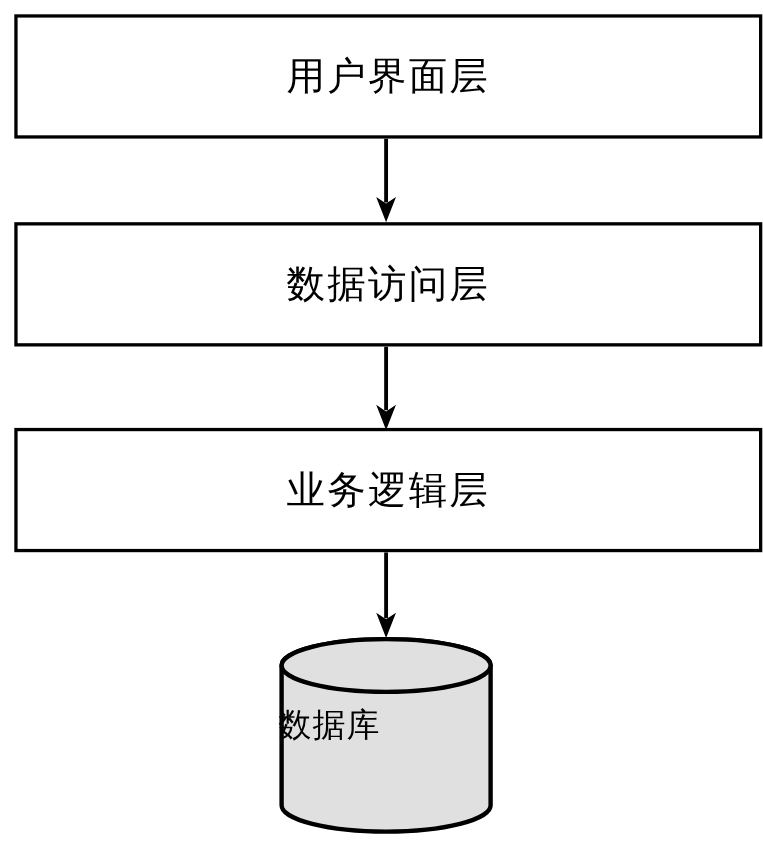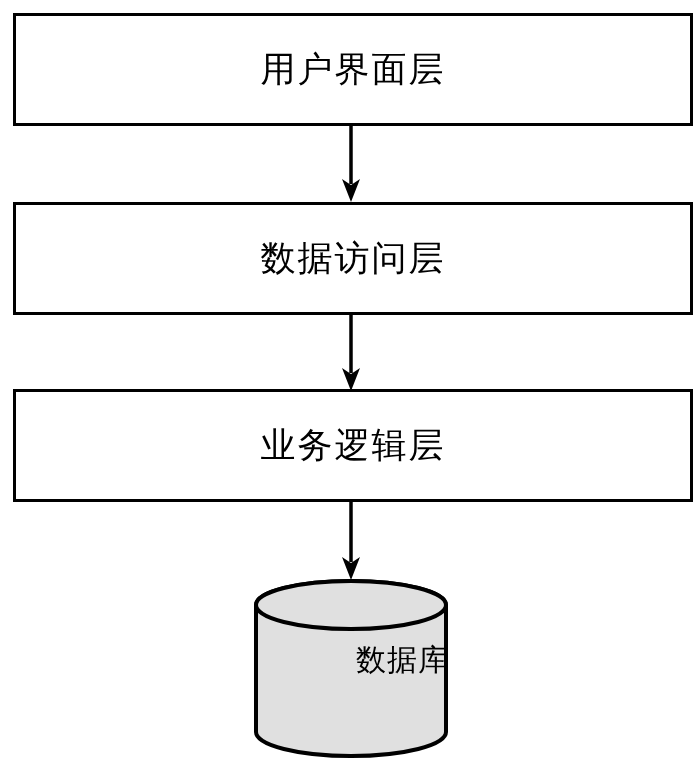--- a/index.html
+++ b/index.html
@@ -46,21 +46,21 @@
   .cylinder-svg {
     position: absolute;
     left: 253px;
     top: 577px;
   }
   .db-label {
     position: absolute;
     left: 253px;
     top: 640px;
     width: 196px;
-    text-align: right;
+    text-align: left;
     font-size: 30px;
     line-height: 40px;
     letter-spacing: 1px;
     color: var(--text, #000000);
     white-space: nowrap;
   }
 </style>
 </head>
 <body>
 

